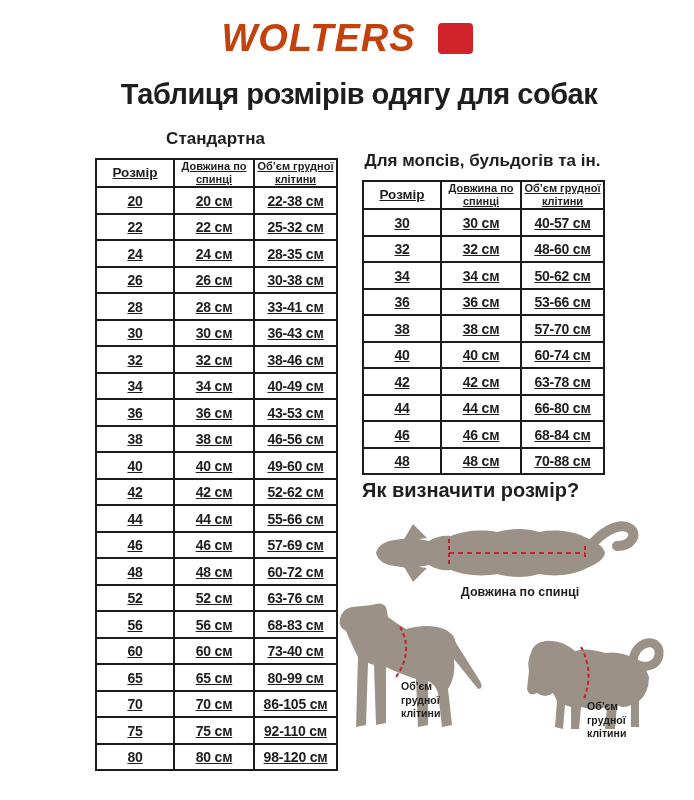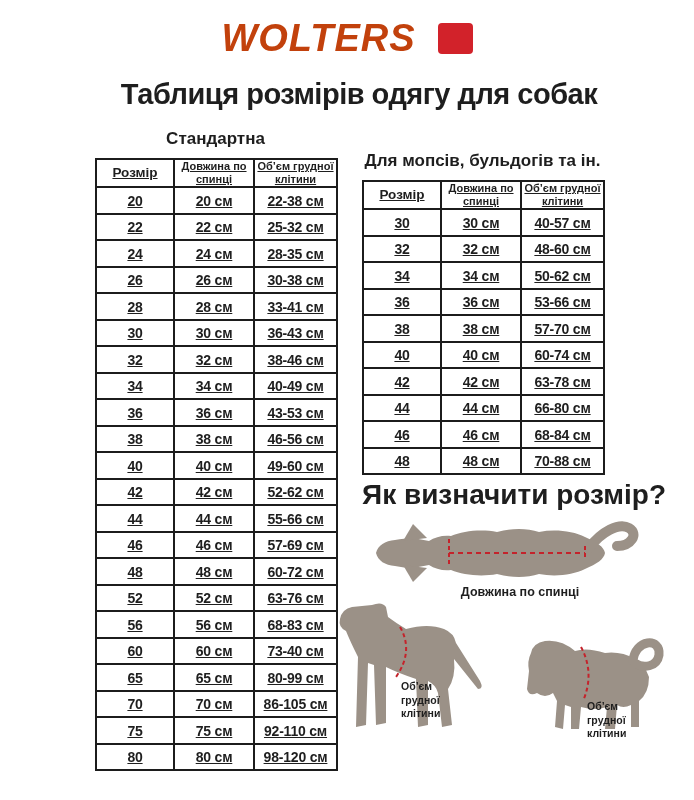--- a/index.html
+++ b/index.html
@@ -43,21 +43,21 @@
   table.size-table th,table.size-table td{
     border:2px solid #1c1c1c;text-align:center;vertical-align:middle;
     padding:0;font-weight:bold;color:#1e1e1e;overflow:hidden;
   }
   table.size-table th{font-size:11px;line-height:1.2;height:26px;}
   table.size-table th.size-col{font-size:13.5px;}
   table.size-table td{font-size:14px;height:24.5px;letter-spacing:-0.2px;}
   
   .guide-title{
     position:absolute;left:362px;top:479px;width:241px;margin:0;
-    text-align:center;font-size:28px;font-weight:bold;white-space:nowrap;
+    font-size:20px;font-weight:bold;white-space:nowrap;
   }
   .svg-abs{position:absolute;}
   .back-label{
     position:absolute;left:430px;top:585px;width:180px;
     text-align:center;font-size:12.5px;font-weight:bold;
   }
   .chest-label{
     position:absolute;font-size:10.5px;font-weight:bold;line-height:1.3;
   }
   .chest-label.one{left:401px;top:680px;}

